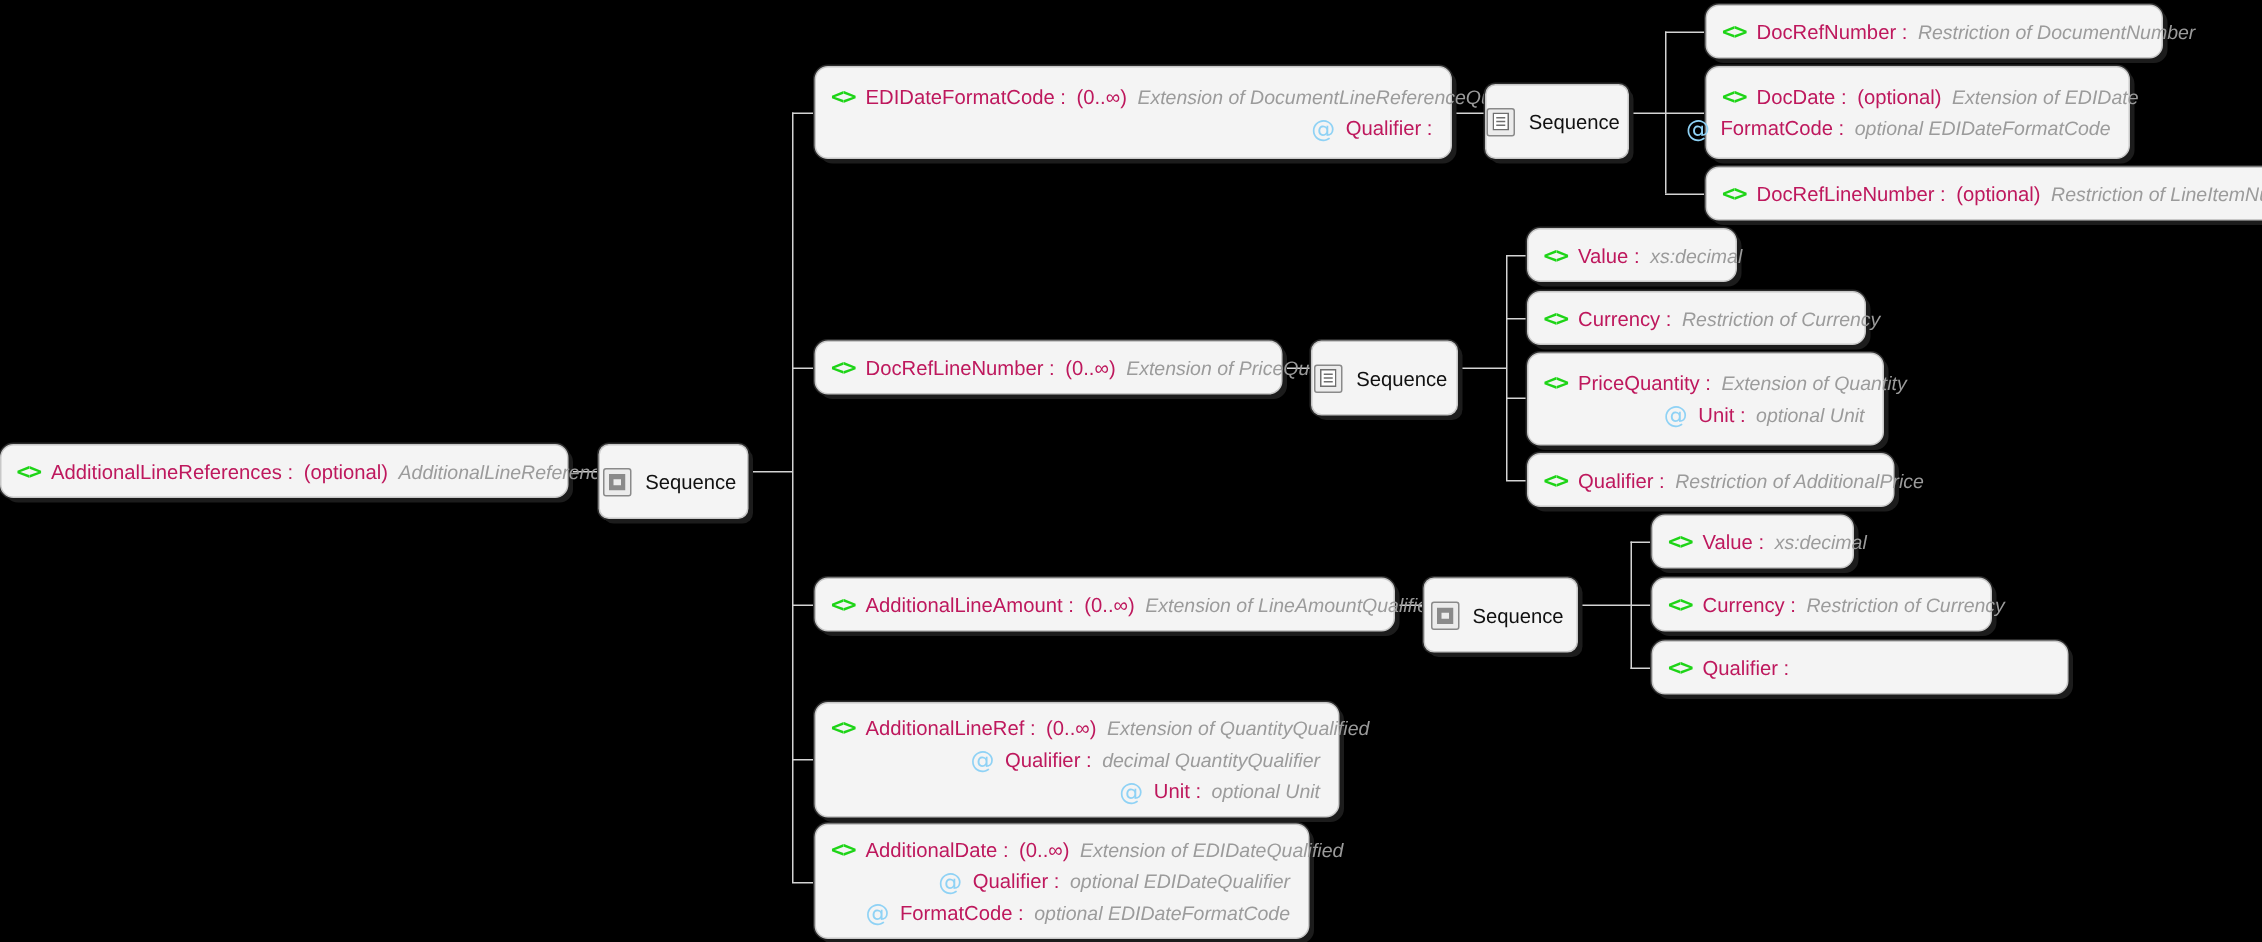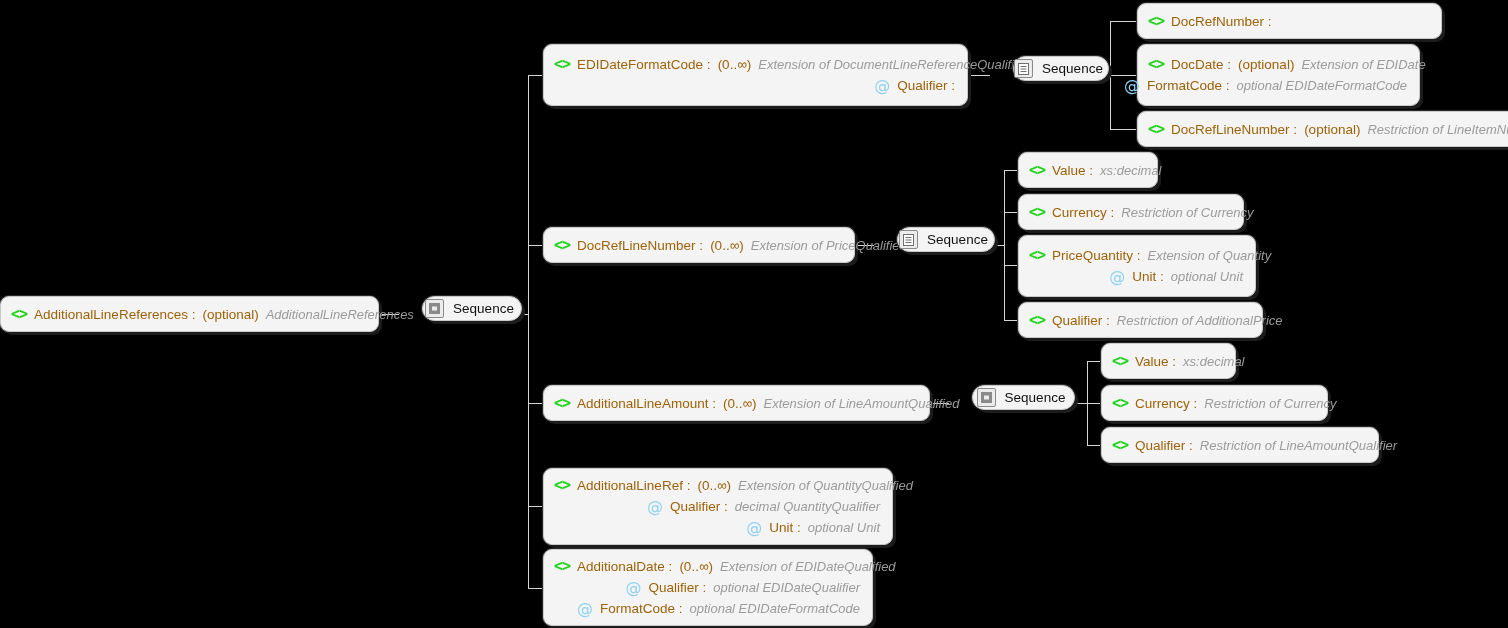--- a/index.html
+++ b/index.html
@@ -19,25 +19,24 @@
     position:absolute;
     background:#f4f4f4;
     border:1px solid #c8c8c8;
     border-radius:9px;
     box-sizing:border-box;
     box-shadow:3px 3px 0 0 #1c1c1c, 0 0 0 1px #2b2b2b;
     padding:6px 12px 6px 10px;
     display:flex;flex-direction:column;justify-content:center;
   }
   .node.seq{
-    border-radius:18px;
+    border-radius:7px;
     padding:0 14px 0 9px;
     flex-direction:row;align-items:center;gap:9px;
-    height:25px;
-    margin-left:23px;
+    height:50px;
   }
 
   
   .row{display:flex;align-items:center;gap:7px;white-space:nowrap;line-height:21px;}
   .row.attr{justify-content:flex-end;}
   .rows-right{display:flex;flex-direction:column;align-items:flex-end;}
 
   
   .ic-el{
     color:#1ed417;font-weight:bold;font-size:15px;letter-spacing:-1px;
@@ -50,21 +49,21 @@
     width:16px;text-align:center;
   }
   .ic-seq{
     width:17px;height:17px;flex:none;border:1px solid #8a8a8a;
     border-radius:2px;background:#ececec;
     display:flex;align-items:center;justify-content:center;
   }
   .ic-seq svg{display:block;}
 
   
-  .nm{font-size:13.5px;color:#a16207;}
+  .nm{font-size:13.5px;color:#be185d;}
   .ty{font-size:13px;color:#9b9b9b;font-style:italic;}
   .seq-label{font-size:13.5px;color:#111;}
 </style>
 </head>
 <body>
 
 <div id="canvas">
 
   <div class="ln h" style="left:379px;top:314px;width:20px;"></div>
 
@@ -145,20 +144,21 @@
           <rect x="2.5" y="8" width="6" height="1" fill="#6f6f6f"></rect>
         </svg>
     </span>
     <span class="seq-label">Sequence</span>
   </div>
 
   <div class="node" style="left:1137px;top:3px;width:305px;height:36px;">
     <div class="row">
       <span class="ic-el">&lt;&gt;</span>
       <span class="nm">DocRefNumber :</span>
+      <span class="ty">Restriction of DocumentNumber</span>
     </div>
   </div>
 
   <div class="node" style="left:1137px;top:44px;width:283px;height:62px;">
     <div class="row">
       <span class="ic-el">&lt;&gt;</span>
       <span class="nm">DocDate :</span>
       <span class="nm">(optional)</span>
       <span class="ty">Extension of EDIDate</span>
     </div>
@@ -272,21 +272,20 @@
       <span class="ic-el">&lt;&gt;</span>
       <span class="nm">Currency :</span>
       <span class="ty">Restriction of Currency</span>
     </div>
   </div>
 
   <div class="node" style="left:1101px;top:427px;width:278px;height:36px;">
     <div class="row">
       <span class="ic-el">&lt;&gt;</span>
       <span class="nm">Qualifier :</span>
-      <span class="ty">Restriction of LineAmountQualifier</span>
     </div>
   </div>
 
   <div class="node" style="left:543px;top:468px;width:350px;height:77px;">
     <div class="row">
       <span class="ic-el">&lt;&gt;</span>
       <span class="nm">AdditionalLineRef :</span>
       <span class="nm">(0..∞)</span>
       <span class="ty">Extension of QuantityQualified</span>
     </div>

